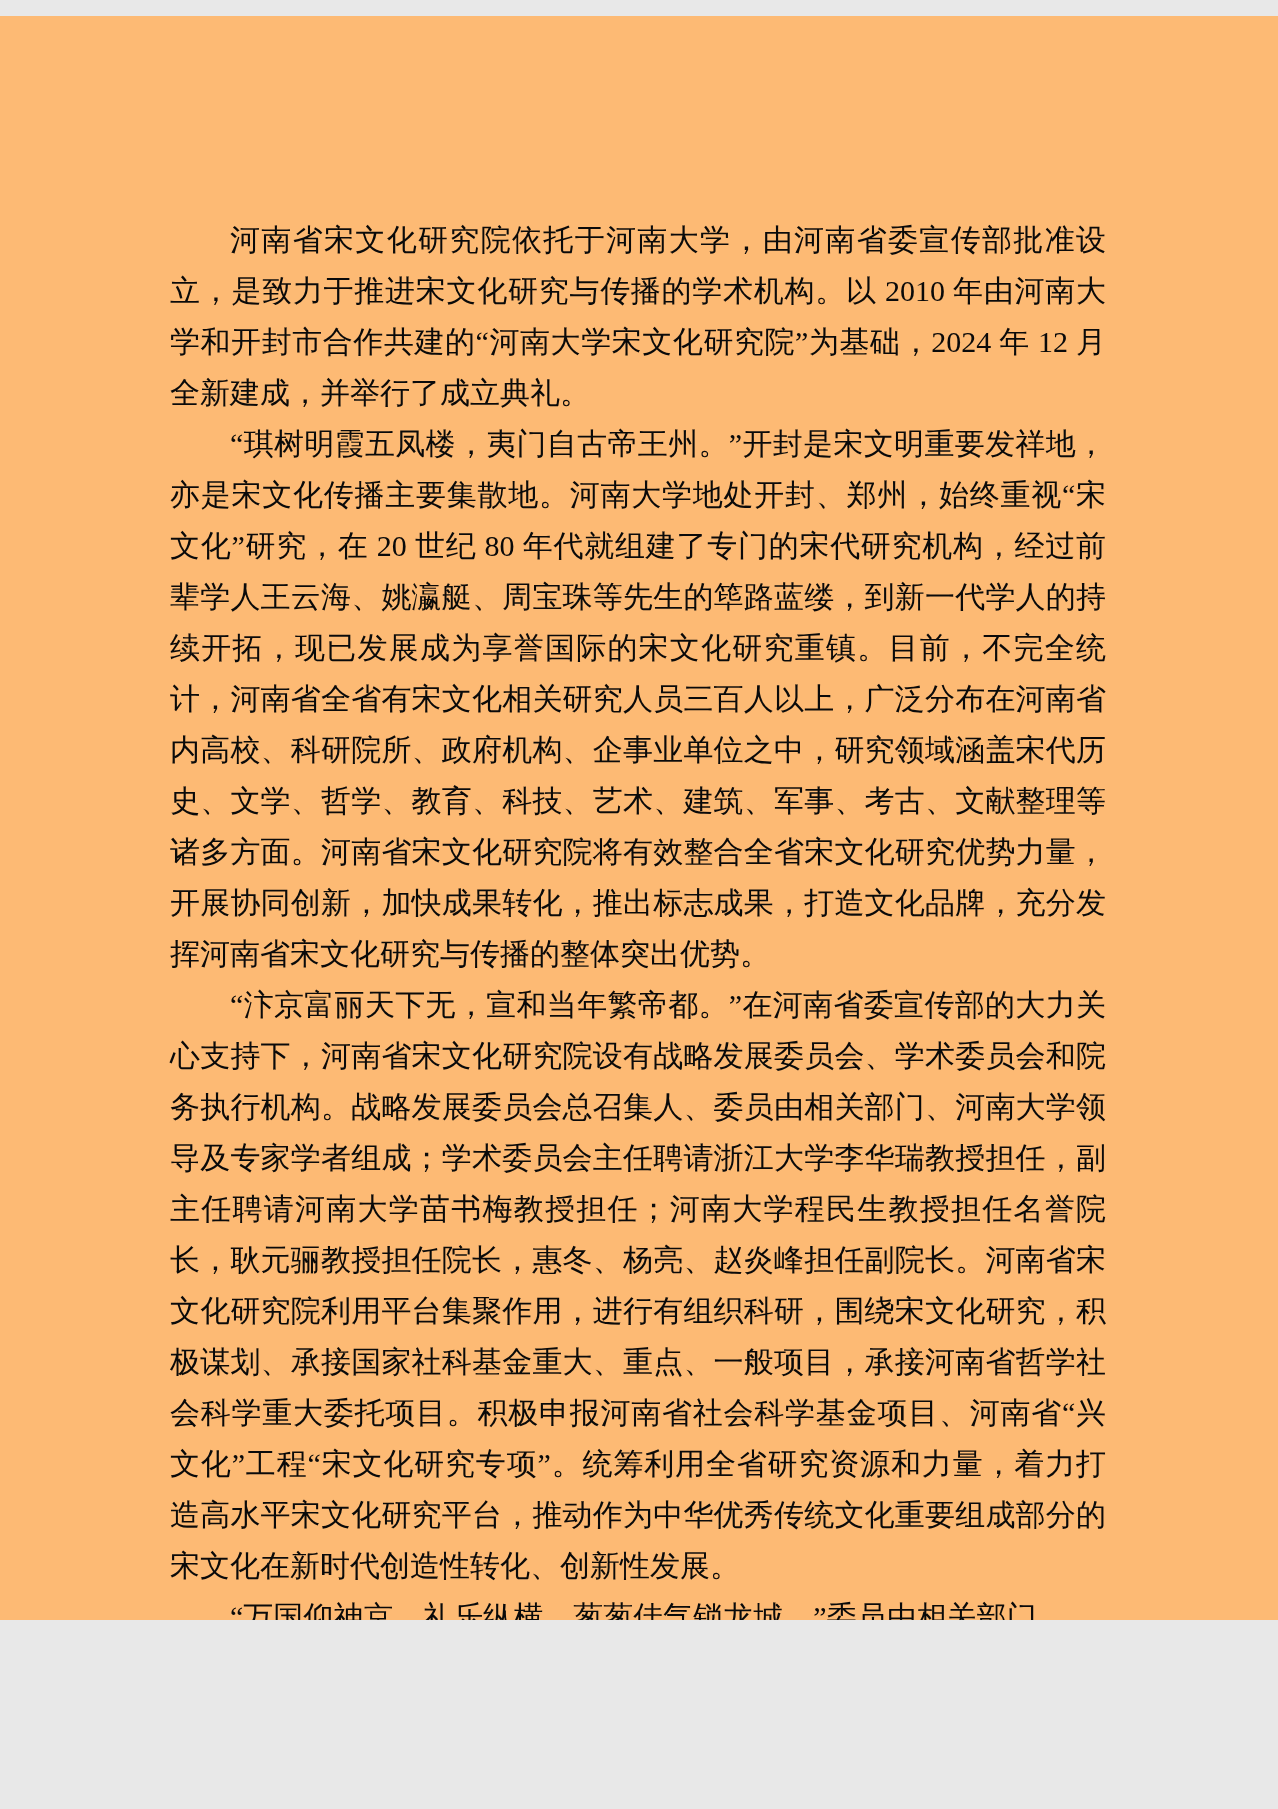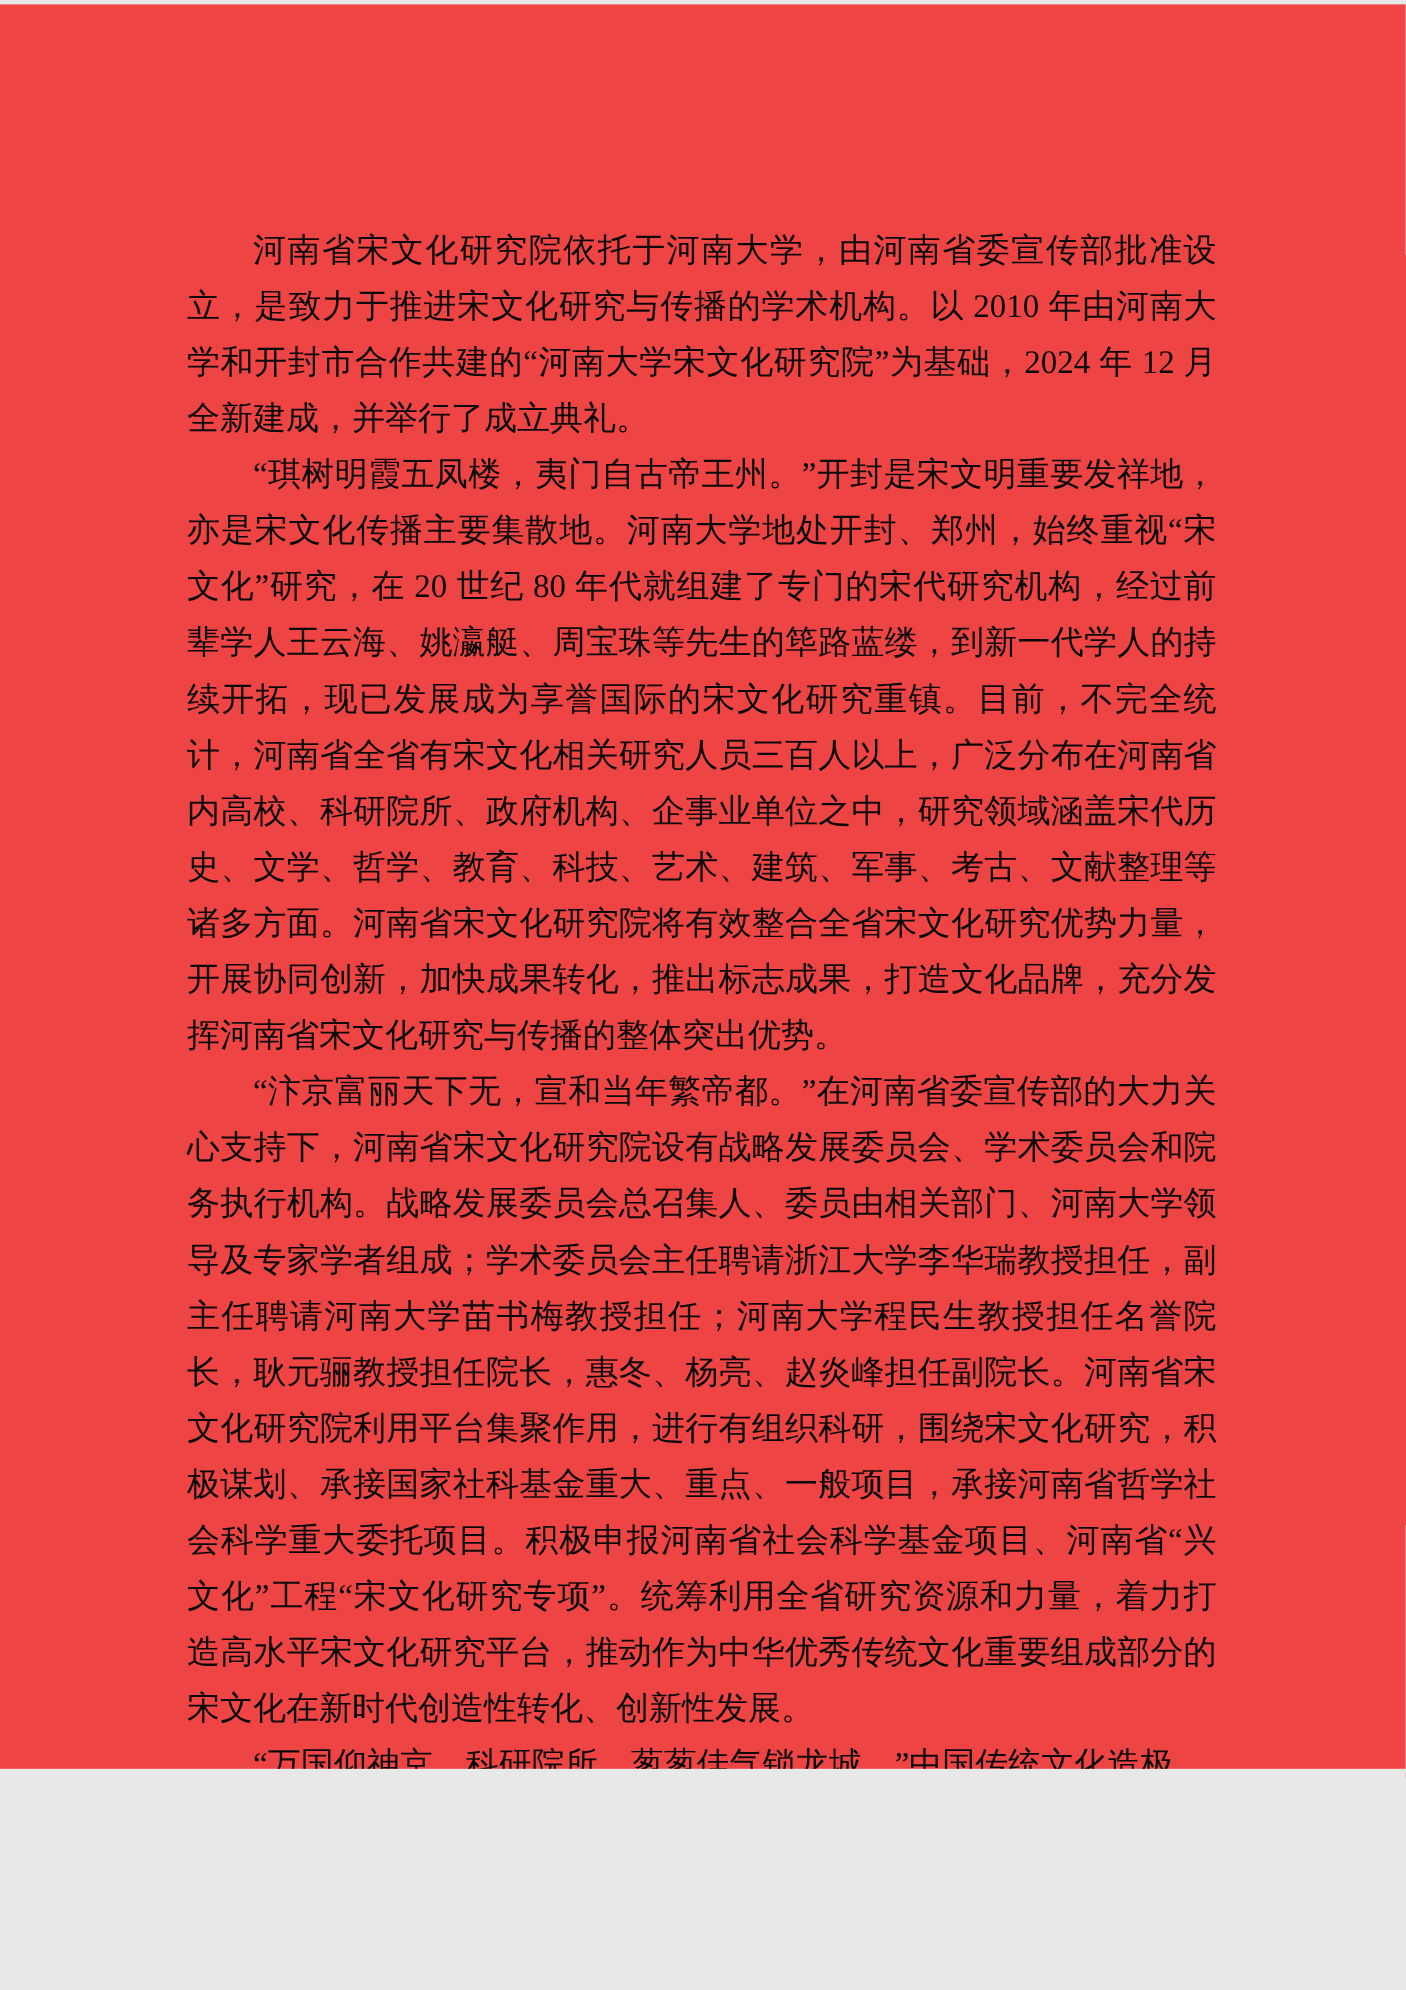--- a/index.html
+++ b/index.html
@@ -4,22 +4,22 @@
 <style>
   html, body {
     margin: 0;
     padding: 0;
     background: #e8e8e8;
   }
   .page {
     position: relative;
     width: 1278px;
     height: 1604px;
-    margin: 4px auto;
-    background: #ef4444;
+    margin: 16px auto;
+    background: #fdba74;
     color: #0a0a0a;
     font-family: "Liberation Serif", "DejaVu Serif", serif;
     overflow: hidden;
   }
   .doc-body {
     position: absolute;
     left: 170px;
     top: 198px;
     width: 936px;
     font-size: 30px;
@@ -45,16 +45,16 @@
   }
 </style>
 </head>
 <body>
 
 <div class="page">
   <div class="doc-body">
     <p class="para">河南省宋文化研究院依托于河南大学，由河南省委宣传部批准设立，是致力于推进宋文化研究与传播的学术机构。以 2010 年由河南大学和开封市合作共建的“河南大学宋文化研究院”为基础，2024 年 12 月全新建成，并举行了成立典礼。</p>
     <p class="para">“琪树明霞五凤楼，夷门自古帝王州。”开封是宋文明重要发祥地，亦是宋文化传播主要集散地。河南大学地处开封、郑州，始终重视“宋文化”研究，在 20 世纪 80 年代就组建了专门的宋代研究机构，经过前辈学人王云海、姚瀛艇、周宝珠等先生的筚路蓝缕，到新一代学人的持续开拓，现已发展成为享誉国际的宋文化研究重镇。目前，不完全统计，河南省全省有宋文化相关研究人员三百人以上，广泛分布在河南省内高校、科研院所、政府机构、企事业单位之中，研究领域涵盖宋代历史、文学、哲学、教育、科技、艺术、建筑、军事、考古、文献整理等诸多方面。河南省宋文化研究院将有效整合全省宋文化研究优势力量，开展协同创新，加快成果转化，推出标志成果，打造文化品牌，充分发挥河南省宋文化研究与传播的整体突出优势。</p>
     <p class="para">“汴京富丽天下无，宣和当年繁帝都。”在河南省委宣传部的大力关心支持下，河南省宋文化研究院设有战略发展委员会、学术委员会和院务执行机构。战略发展委员会总召集人、委员由相关部门、河南大学领导及专家学者组成；学术委员会主任聘请浙江大学李华瑞教授担任，副主任聘请河南大学苗书梅教授担任；河南大学程民生教授担任名誉院长，耿元骊教授担任院长，惠冬、杨亮、赵炎峰担任副院长。河南省宋文化研究院利用平台集聚作用，进行有组织科研，围绕宋文化研究，积极谋划、承接国家社科基金重大、重点、一般项目，承接河南省哲学社会科学重大委托项目。积极申报河南省社会科学基金项目、河南省“兴文化”工程“宋文化研究专项”。统筹利用全省研究资源和力量，着力打造高水平宋文化研究平台，推动作为中华优秀传统文化重要组成部分的宋文化在新时代创造性转化、创新性发展。</p>
-    <p class="para">“万国仰神京，科研院所，葱葱佳气锁龙城。”中国传统文化造极</p>
+    <p class="para">“万国仰神京，礼乐纵横，葱葱佳气锁龙城。”委员由相关部门</p>
   </div>
   <div class="page-number">8</div>
 </div>
 
 </body></html>

